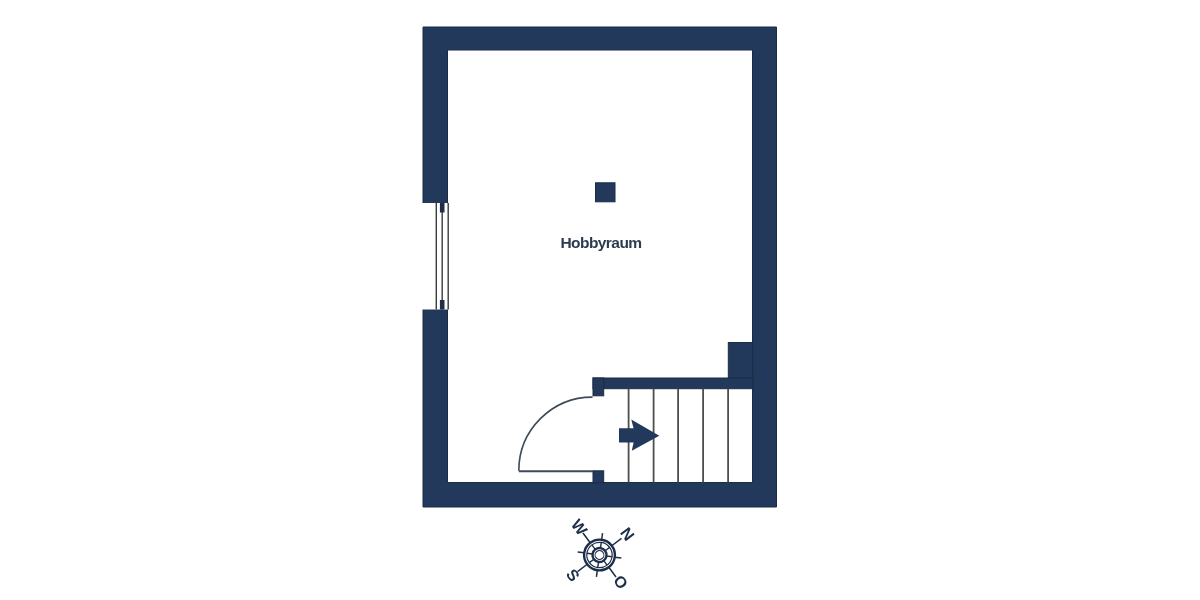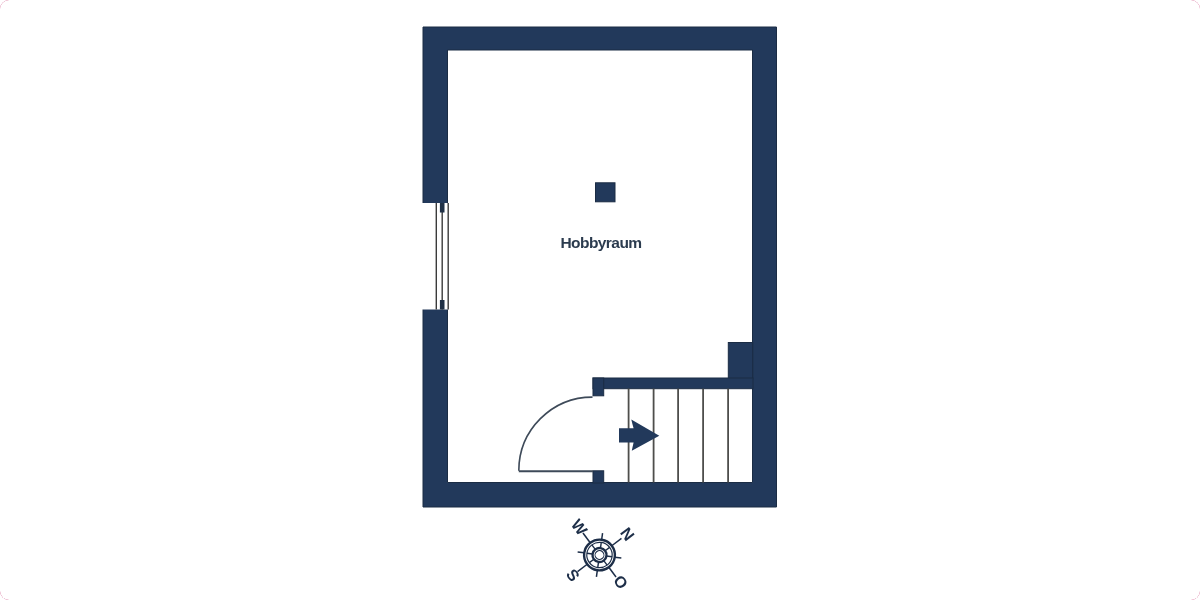--- a/index.html
+++ b/index.html
@@ -1,16 +1,16 @@
 <!DOCTYPE html>
 <html><head>
 <meta charset="utf-8">
 <style>
   html,body{margin:0;padding:0;background:#ffffff;}
-  .wrap{width:1200px;height:600px;position:relative;background:#be185d;overflow:hidden;border-radius:9px;}
+  .wrap{width:1200px;height:600px;position:relative;background:#be185d;overflow:hidden;}
   svg{display:block;}
   text{font-family:"Liberation Sans",sans-serif;}
 </style>
 </head>
 <body>
 <div class="wrap">
 <svg width="1200" height="600" viewBox="0 0 1200 600" xmlns="http://www.w3.org/2000/svg">
 
   <rect x="0" y="0" width="1200" height="600" fill="#ffffff"></rect>
 

